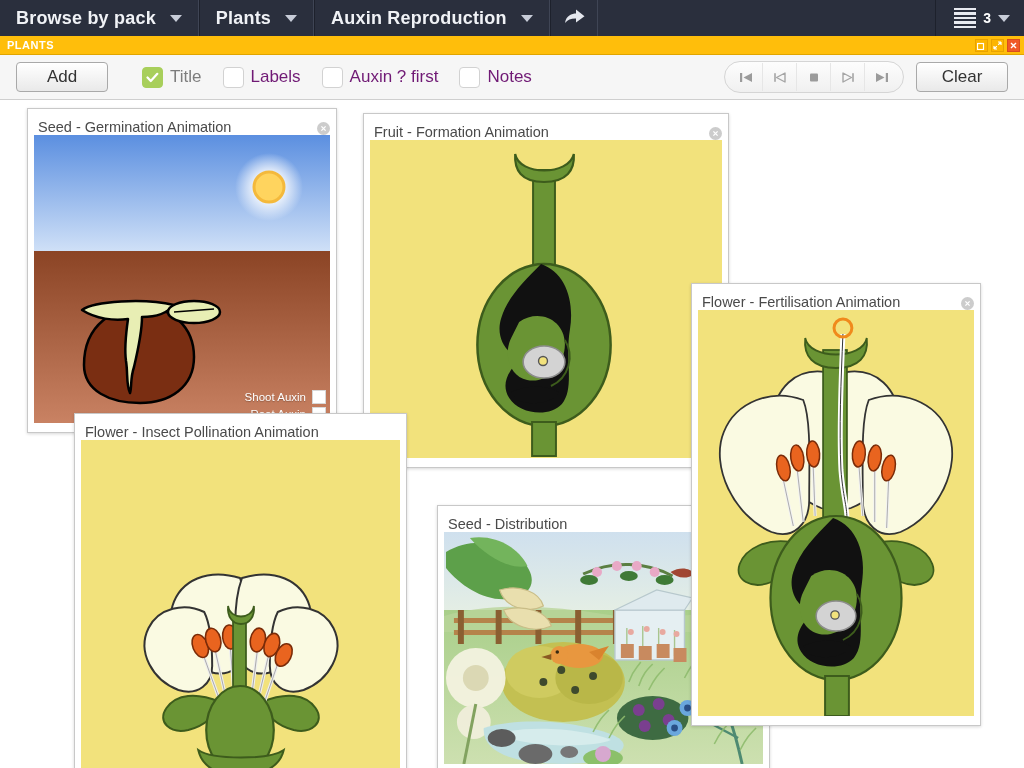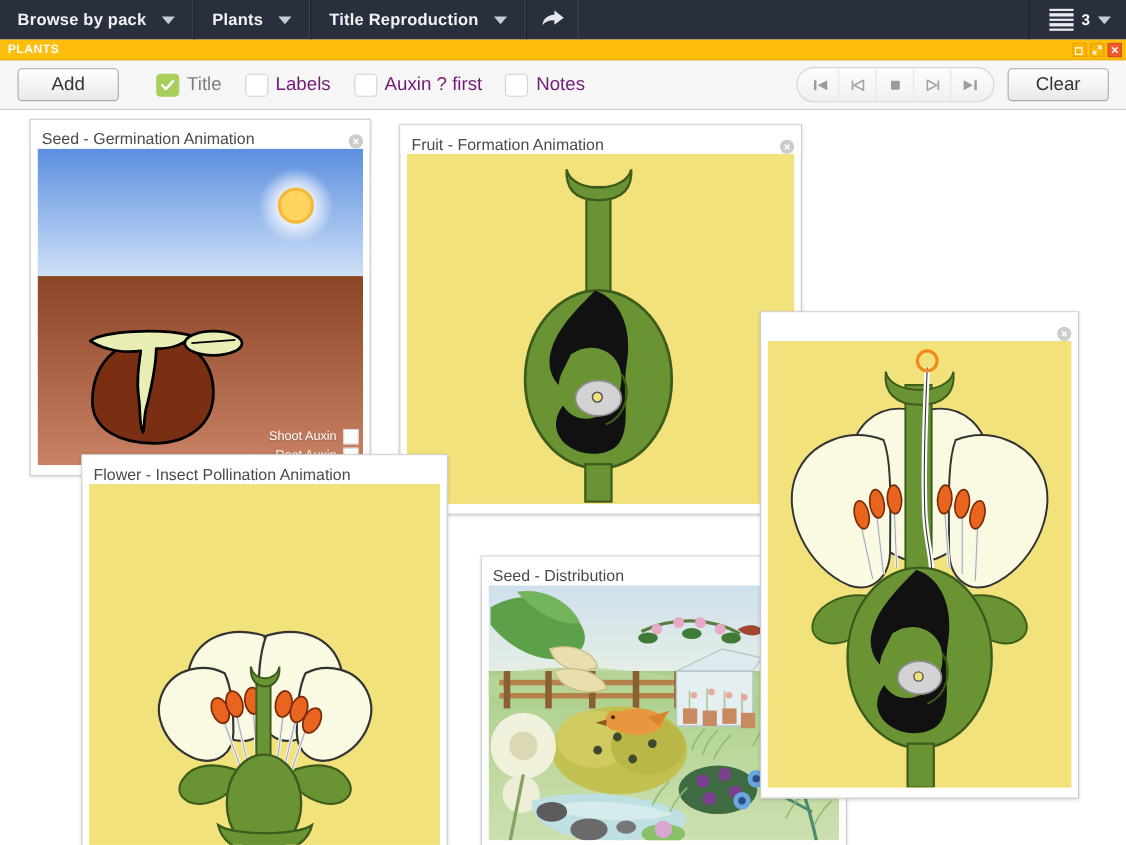--- a/index.html
+++ b/index.html
@@ -16,21 +16,21 @@
     width: 1024px; height: 36px;
     background: #2a2f3d;
     display: flex; align-items: stretch;
   }
   .nav-item {
     display: flex; align-items: center; gap: 14px;
     padding: 0 16px;
     border-right: 1px solid #3f4555;
     border-left: 1px solid #1d212c;
     color: #f0f2f6;
-    font-size: 15px; font-weight: bold;
+    font-size: 18px; font-weight: bold;
     letter-spacing: .2px;
     cursor: pointer;
   }
   .nav-item:first-child { border-left: none; }
   .nav-caret {
     width: 0; height: 0;
     border-left: 6px solid transparent;
     border-right: 6px solid transparent;
     border-top: 7px solid #c7ccd8;
   }
@@ -178,21 +178,21 @@
 <div class="topnav">
   <div class="nav-item">
     <span>Browse by pack</span>
     <span class="nav-caret"></span>
   </div>
   <div class="nav-item">
     <span>Plants</span>
     <span class="nav-caret"></span>
   </div>
   <div class="nav-item">
-    <span>Title Reproduction</span>
+    <span>Auxin Reproduction</span>
     <span class="nav-caret"></span>
   </div>
   <div class="nav-share">
     <svg width="24" height="20" viewBox="0 0 24 20">
       <path d="M3 15 C4 7.5 10 5.5 14 5.5 L14 1.5 L22.5 8.2 L14 14.5 L14 10.4 C9.5 10.2 5.6 11.6 3 15 Z" fill="#e4e7ee"></path>
     </svg>
   </div>
   <div class="nav-right">
     <span class="hamburger">
       <i></i>
@@ -584,20 +584,21 @@
         <ellipse cx="160" cy="290" rx="34" ry="44" fill="#6a9434" stroke="#3d5c1c" stroke-width="2.2"></ellipse>
 
         <path d="M118 310 C132 320 190 320 204 310 C200 328 180 336 160 336 C140 336 122 328 118 310 Z" fill="#6a9434" stroke="#3d5c1c" stroke-width="2"></path>
         <rect x="150" y="330" width="20" height="14" fill="#6a9434" stroke="#3d5c1c" stroke-width="2"></rect>
       </svg>
     </div>
   </div>
 
   <div class="card z5" style="left:691px; top:183px; width:290px; height:443px;">
     <div class="card-head">
+      <span class="card-title">Flower - Fertilisation Animation</span>
       <span class="card-close">
         <svg width="7" height="7" viewBox="0 0 7 7">
           <path d="M1.4 1.4 L5.6 5.6 M5.6 1.4 L1.4 5.6" stroke="#ffffff" stroke-width="1.3"></path>
         </svg>
       </span>
     </div>
     <div class="card-body" style="height:406px; background:#f2e27c;">
       <svg viewBox="0 0 278 406" preserveAspectRatio="none">
         <rect x="0" y="0" width="278" height="406" fill="#f2e27c"></rect>
 

